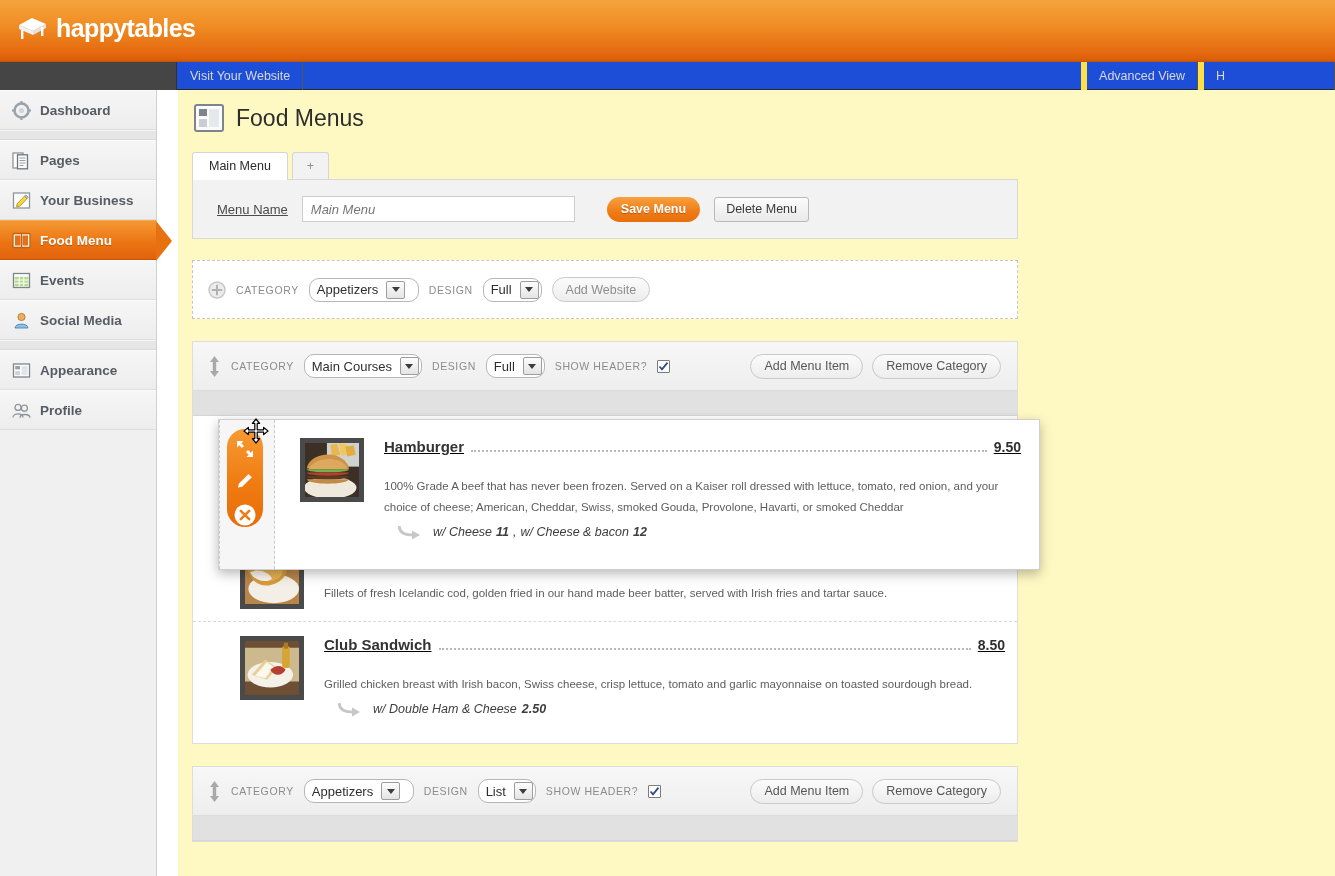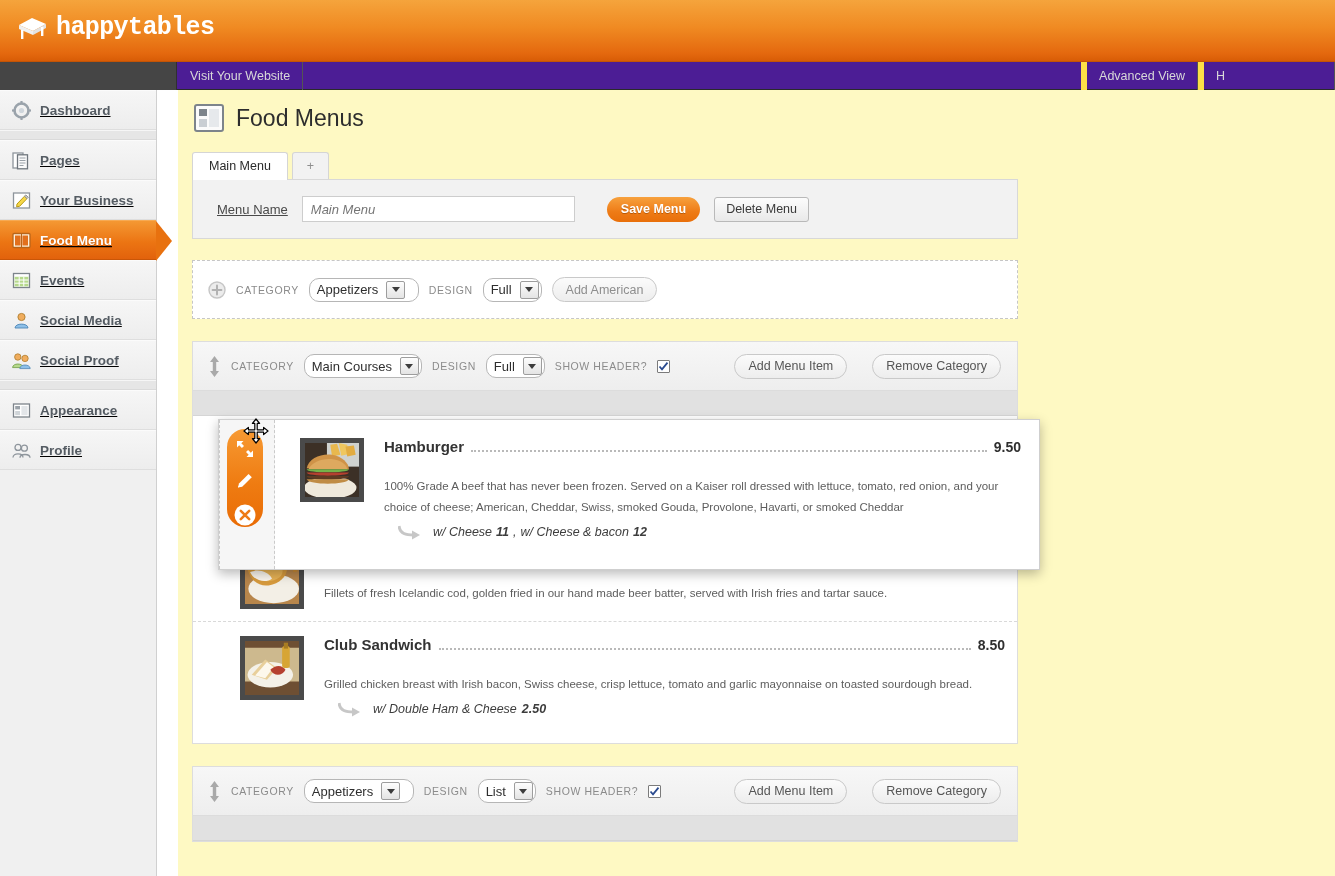--- a/index.html
+++ b/index.html
@@ -8,36 +8,35 @@
     font-family: "Liberation Sans", sans-serif;
     background: #ffffff;
     overflow: hidden;
   }
 
   
   .topbar {
     position: absolute; left: 0; top: 0; width: 1335px; height: 62px;
     background: linear-gradient(to bottom, #f5a43c 0%, #f08a22 45%, #e4680e 88%, #d85c06 100%);
     border-bottom: 1px solid #c45405;
-    font-family: Liberation Mono, monospace;
   }
   .logo-wrap {
     position: absolute; left: 16px; top: 14px;
     display: flex; align-items: center; gap: 8px;
   }
   .logo-mark { width: 32px; height: 28px; display: block; }
   .logo-text {
     color: #ffffff; font-size: 25px; font-weight: bold;
     letter-spacing: -0.6px; line-height: 28px;
   }
 
   
   .navbar {
     position: absolute; left: 0; top: 62px; width: 1335px; height: 28px;
-    background: #4c1d95;
+    background: #1d4ed8;
     border-bottom: 1px solid #2a2a2a;
   }
   .nav-left-pad {
     position: absolute; left: 0; top: 0; width: 177px; height: 28px;
     background: #454545; border-right: 1px solid #303030;
   }
   .nav-item {
     position: absolute; top: 0; height: 28px;
     line-height: 28px; padding: 0 12px;
     color: #d8d8d8; font-size: 12.5px;
@@ -45,21 +44,21 @@
     border-left: 6px solid #fde047;
     white-space: nowrap;
   }
   .nav-visit { left: 178px; border-left: none; }
   .nav-adv   { right: 137px; }
   .nav-help  { right: 0px; width: 137px; }
 
   
   .sidebar {
     position: absolute; left: 0; top: 90px; width: 157px; height: 786px;
-    background: #f0f0f0; border-right: 1px solid #d0d0d0; text-decoration: underline;
+    background: #f0f0f0; border-right: 1px solid #d0d0d0;
   }
   .side-item {
     position: relative; height: 40px;
     display: flex; align-items: center; gap: 9px;
     padding-left: 12px;
     border-bottom: 1px solid #dedede;
     border-top: 1px solid #fbfbfb;
     color: #555c63; font-size: 13.5px; font-weight: bold;
     background: linear-gradient(to bottom,#f6f6f6,#ededed);
   }
@@ -168,37 +167,37 @@
     height: 49px; background: linear-gradient(to bottom,#f7f7f7,#eeeeee);
     border-bottom: 1px solid #dcdcdc;
     display: flex; align-items: center; padding: 0 16px 0 15px; gap: 10px;
   }
   .updown { width: 13px; height: 21px; display: block; }
   .chk {
     width: 13px; height: 13px; border: 1px solid #7b7b7b; background: #fff;
     display: inline-flex; align-items: center; justify-content: center; border-radius: 1px;
   }
   .chk svg { display: block; }
-  .head-right { margin-left: auto; display: flex; gap: 25px; }
+  .head-right { margin-left: auto; display: flex; gap: 9px; }
 
   .dropzone { height: 25px; background: #e1e1e1; border-bottom: 1px solid #d5d5d5; }
 
   .items-wrap { padding: 0 0 14px 0; background: #fff; }
   .item-row {
     display: flex; padding: 14px 12px 12px 47px;
     border-bottom: 1px dashed #d9d9d9; position: relative;
   }
   .item-row:last-child { border-bottom: none; }
   .thumb {
     width: 64px; height: 64px; flex: 0 0 64px;
     border: 5px solid #4a4a4a; margin-right: 20px; overflow: hidden;
   }
   .thumb svg { display: block; width: 100%; height: 100%; }
   .item-body { flex: 1; min-width: 0; }
-  .item-title-row { display: flex; align-items: baseline; }
+  .item-title-row { display: flex; align-items: baseline; text-decoration: underline; }
   .it-name { font-size: 15px; font-weight: bold; color: #333; white-space: nowrap; }
   .leader {
     flex: 1; border-bottom: 2px dotted #b9b9b9;
     margin: 0 7px 4px 7px; height: 1px;
   }
   .it-price { font-size: 14px; font-weight: bold; color: #2f2f2f; }
   .it-desc { font-size: 11.5px; color: #5d5d5d; line-height: 21px; margin-top: 20px; }
   .it-opts { display: flex; align-items: center; gap: 9px; margin-top: 6px; padding-left: 14px; }
   .curve { width: 26px; height: 16px; display: block; flex: 0 0 26px; }
   .opt-txt { font-size: 12.5px; color: #3d3d3d; font-style: italic; }
@@ -318,29 +317,20 @@
   </div>
 
   <div class="side-item">
     <svg class="ico" viewBox="0 0 19 19">
       <circle cx="9.5" cy="6" r="3.6" fill="#f0ad5e" stroke="#b07e2e" stroke-width=".9"></circle>
       <path d="M3 17 C3 11.8 16 11.8 16 17 Z" fill="#8dc0e8" stroke="#4f86b5" stroke-width=".9"></path>
     </svg>
     <span>Social Media</span>
   </div>
 
-  <div class="side-item">
-    <svg class="ico" viewBox="0 0 19 19">
-      <circle cx="5.8" cy="6" r="3.2" fill="#f0ad5e" stroke="#b07e2e" stroke-width=".8"></circle>
-      <path d="M0.6 16.6 C0.6 11.8 11 11.8 11 16.6 Z" fill="#b6d98c" stroke="#6d9b41" stroke-width=".8"></path>
-      <circle cx="13" cy="7.4" r="3.2" fill="#f0ad5e" stroke="#b07e2e" stroke-width=".8"></circle>
-      <path d="M7.8 17.6 C7.8 12.8 18.2 12.8 18.2 17.6 Z" fill="#8dc0e8" stroke="#4f86b5" stroke-width=".8"></path>
-    </svg>
-    <span>Social Proof</span>
-  </div>
 
   <div class="side-gap"></div>
 
   <div class="side-item">
     <svg class="ico" viewBox="0 0 19 19">
       <rect x="1.5" y="3" width="16" height="13" fill="#fff" stroke="#7d848b" stroke-width="1.3"></rect>
       <rect x="3.2" y="5" width="4.8" height="3.4" fill="#9aa1a8"></rect>
       <rect x="3.2" y="10" width="4.8" height="4.2" fill="#cfd4d8"></rect>
       <rect x="9.4" y="5" width="6.2" height="9.2" fill="#e3e6e9"></rect>
     </svg>
@@ -394,21 +384,21 @@
           <i></i>
         </span>
     </div>
     <span class="cat-lbl">DESIGN</span>
     <div class="sel-box sel-des">
       <span class="txt">Full</span>
       <span class="arw">
           <i></i>
         </span>
     </div>
-    <button class="btn-pill">Add American</button>
+    <button class="btn-pill">Add Website</button>
   </div>
 
   <div class="cat-block">
     <div class="cat-head">
       <svg class="updown" viewBox="0 0 13 21">
         <path d="M6.5 0 L11 6 L8.2 6 L8.2 15 L11 15 L6.5 21 L2 15 L4.8 15 L4.8 6 L2 6 Z" fill="#a9a9a9"></path>
       </svg>
       <span class="cat-lbl">CATEGORY</span>
       <div class="sel-box sel-cat">
         <span class="txt">Main Courses</span>

